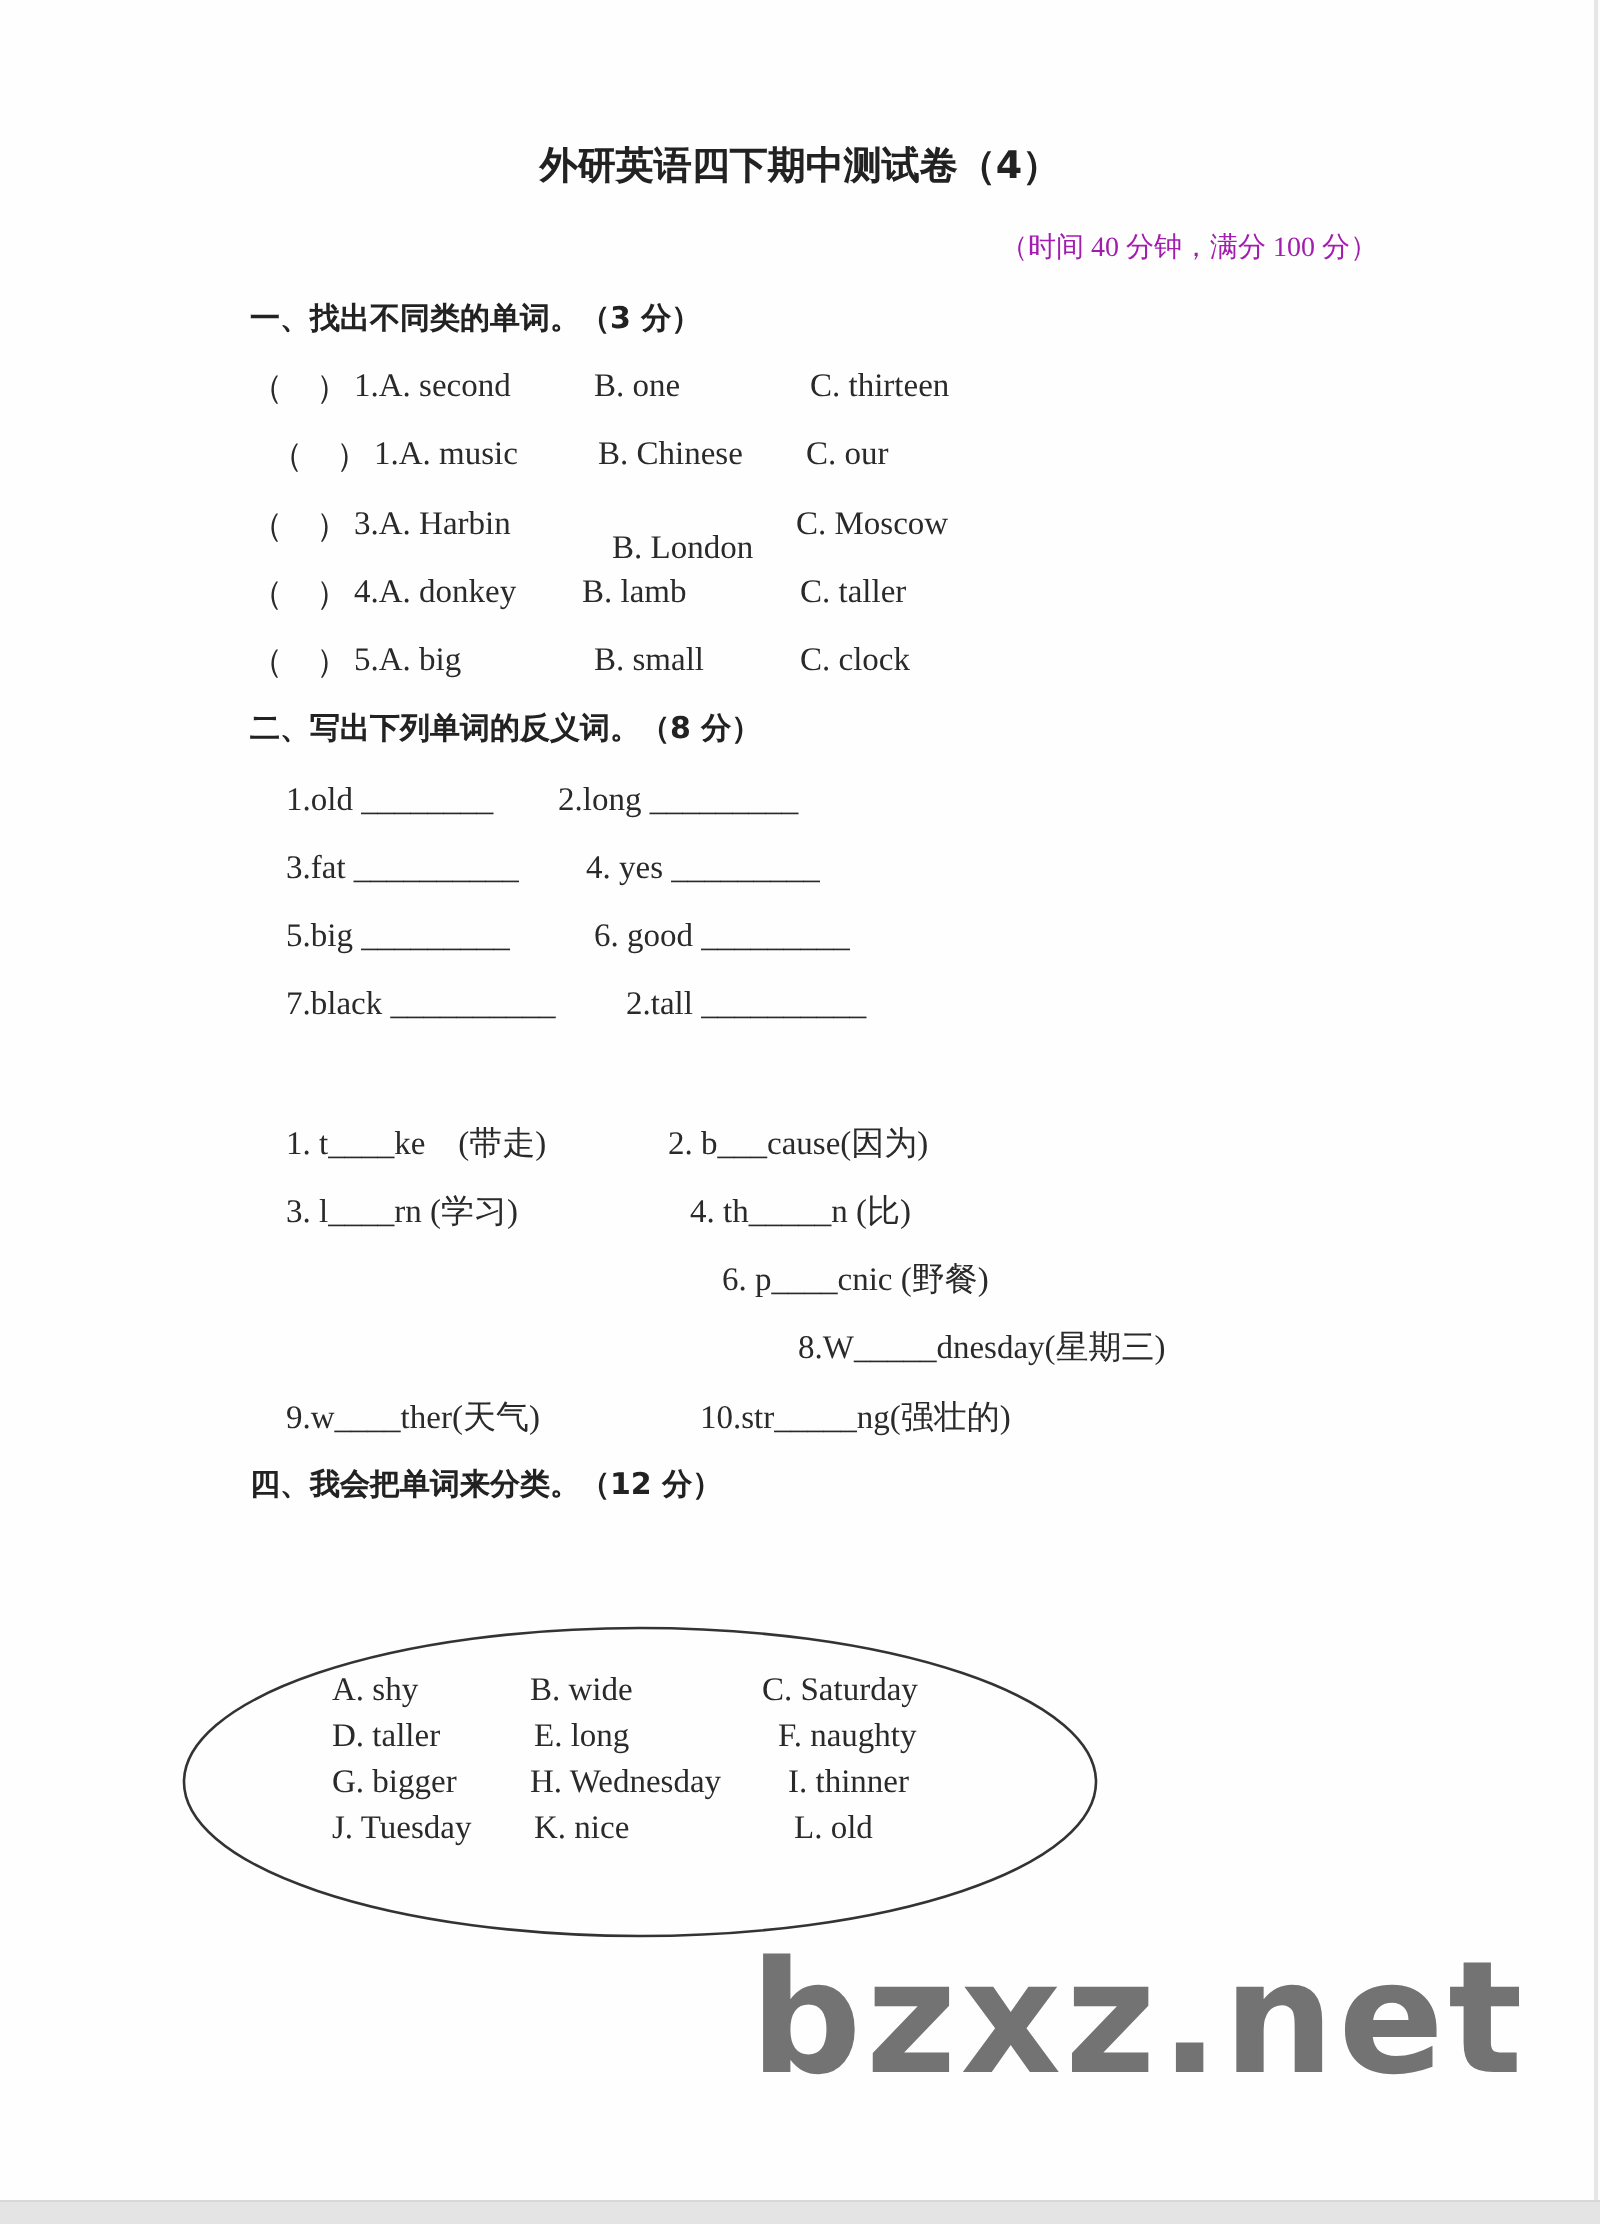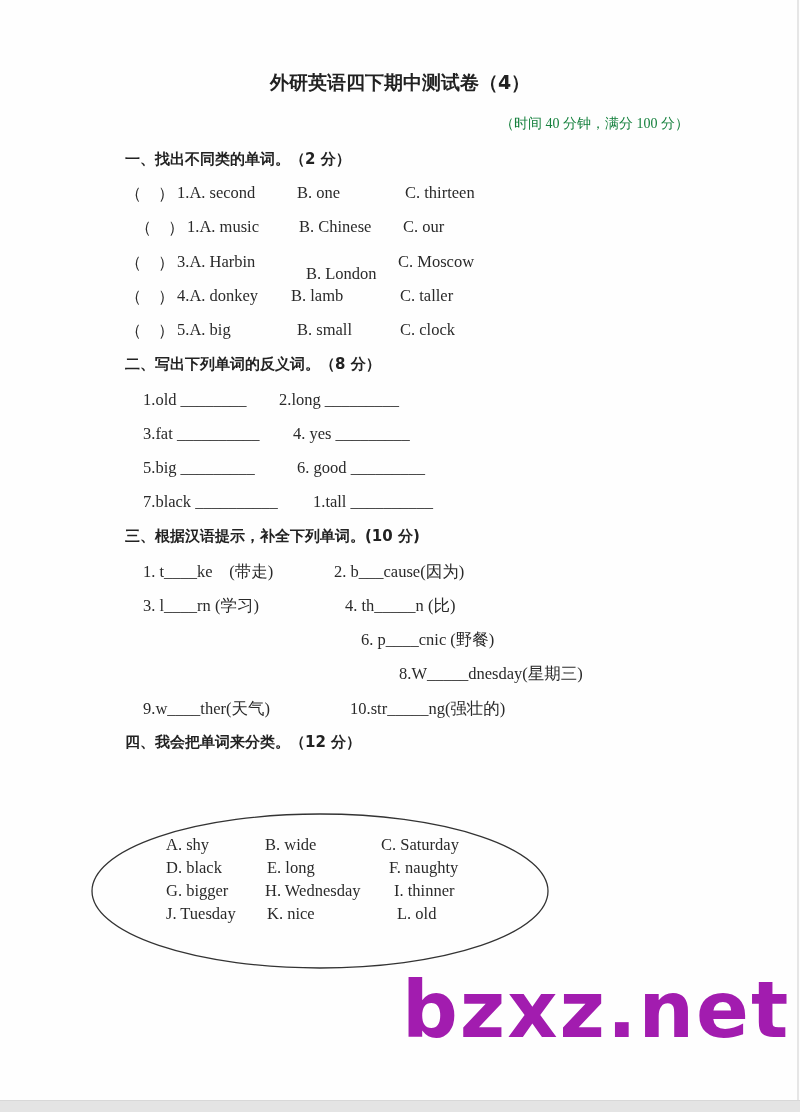--- a/index.html
+++ b/index.html
@@ -15,41 +15,41 @@
   }
   .bottom-bar {
     position: absolute; left: 0; top: 1100px; width: 800px; height: 12px;
     background: #e4e4e4; border-top: 1px solid #d8d8d8;
   }
   .abs { position: absolute; white-space: pre; }
   .title {
     left: 0; width: 800px; top: 70px; text-align: center;
     font-family: "DejaVu Sans", sans-serif; font-weight: bold; font-size: 19px; color: #222;
   }
-  .subtitle { left: 500px; top: 115px; font-size: 14px; color: #15803d; }
+  .subtitle { left: 500px; top: 115px; font-size: 14px; color: #a21caf; }
   .sec { font-family: "DejaVu Sans", sans-serif; font-weight: bold; font-size: 15px; left: 125px; color: #222; }
   .row { font-size: 16.5px; color: #2a2a2a; }
   .ellipse {
     position: absolute; left: 90px; top: 812px; width: 460px; height: 158px;
   }
   .watermark {
     position: absolute; left: 375px; top: 965px;
     font-family: "DejaVu Sans", sans-serif; font-weight: bold; font-size: 78px;
-    color: #a21caf; letter-spacing: 2px; margin-left: 27px;
+    color: #737373; letter-spacing: 2px;
   }
 </style>
 </head>
 <body>
 
 <div class="page">
 
   <div class="abs title">外研英语四下期中测试卷（4）</div>
   <div class="abs subtitle">（时间 40 分钟，满分 100 分）</div>
 
-  <div class="abs sec" style="top:150px">一、找出不同类的单词。（2 分）</div>
+  <div class="abs sec" style="top:150px">一、找出不同类的单词。（3 分）</div>
 
   <div>
     <span class="abs row" style="left:125px;top:183px">（　）</span>
     <span class="abs row" style="left:177px;top:183px">1.A. second</span>
     <span class="abs row" style="left:297px;top:183px">B. one</span>
     <span class="abs row" style="left:405px;top:183px">C. thirteen</span>
   </div>
   <div>
     <span class="abs row" style="left:135px;top:217px">（　）</span>
     <span class="abs row" style="left:187px;top:217px">1.A. music</span>
@@ -76,44 +76,43 @@
   </div>
 
   <div class="abs sec" style="top:355px">二、写出下列单词的反义词。（8 分）</div>
   <span class="abs row" style="left:143px;top:390px">1.old ________</span>
   <span class="abs row" style="left:279px;top:390px">2.long _________</span>
   <span class="abs row" style="left:143px;top:424px">3.fat __________</span>
   <span class="abs row" style="left:293px;top:424px">4. yes _________</span>
   <span class="abs row" style="left:143px;top:458px">5.big _________</span>
   <span class="abs row" style="left:297px;top:458px">6. good _________</span>
   <span class="abs row" style="left:143px;top:492px">7.black __________</span>
-  <span class="abs row" style="left:313px;top:492px">1.tall __________</span>
+  <span class="abs row" style="left:313px;top:492px">2.tall __________</span>
 
-  <div class="abs sec" style="top:527px">三、根据汉语提示，补全下列单词。(10 分)</div>
   <span class="abs row" style="left:143px;top:561px">1. t____ke    (带走)</span>
   <span class="abs row" style="left:334px;top:561px">2. b___cause(因为)</span>
   <span class="abs row" style="left:143px;top:595px">3. l____rn (学习)</span>
   <span class="abs row" style="left:345px;top:595px">4. th_____n (比)</span>
   <span class="abs row" style="left:361px;top:629px">6. p____cnic (野餐)</span>
   <span class="abs row" style="left:399px;top:663px">8.W_____dnesday(星期三)</span>
   <span class="abs row" style="left:143px;top:698px">9.w____ther(天气)</span>
   <span class="abs row" style="left:350px;top:698px">10.str_____ng(强壮的)</span>
 
   <div class="abs sec" style="top:733px">四、我会把单词来分类。（12 分）</div>
 
   <svg class="ellipse" viewBox="0 0 460 158">
     <ellipse cx="230" cy="79" rx="228" ry="77" fill="none" stroke="#333" stroke-width="1.3"></ellipse>
   </svg>
 
   <div>
     <span class="abs row" style="left:166px;top:835px">A. shy</span>
     <span class="abs row" style="left:265px;top:835px">B. wide</span>
     <span class="abs row" style="left:381px;top:835px">C. Saturday</span>
 
-    <span class="abs row" style="left:166px;top:858px">D. black</span>
+    <span class="abs row" style="left:166px;top:858px">D. taller</span>
     <span class="abs row" style="left:267px;top:858px">E. long</span>
     <span class="abs row" style="left:389px;top:858px">F. naughty</span>
 
     <span class="abs row" style="left:166px;top:881px">G. bigger</span>
     <span class="abs row" style="left:265px;top:881px">H. Wednesday</span>
     <span class="abs row" style="left:394px;top:881px">I. thinner</span>
 
     <span class="abs row" style="left:166px;top:904px">J. Tuesday</span>
     <span class="abs row" style="left:267px;top:904px">K. nice</span>
     <span class="abs row" style="left:397px;top:904px">L. old</span>

